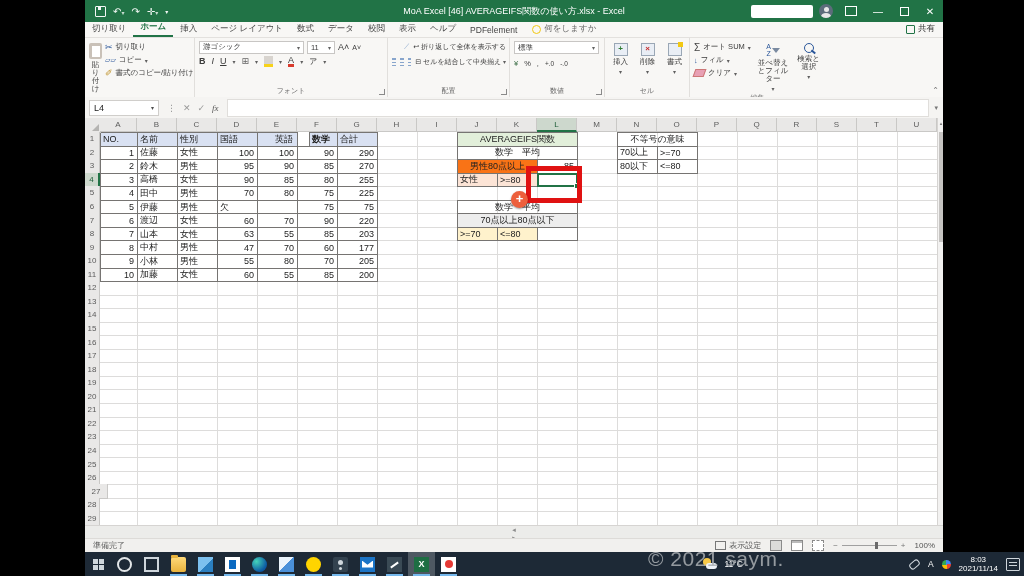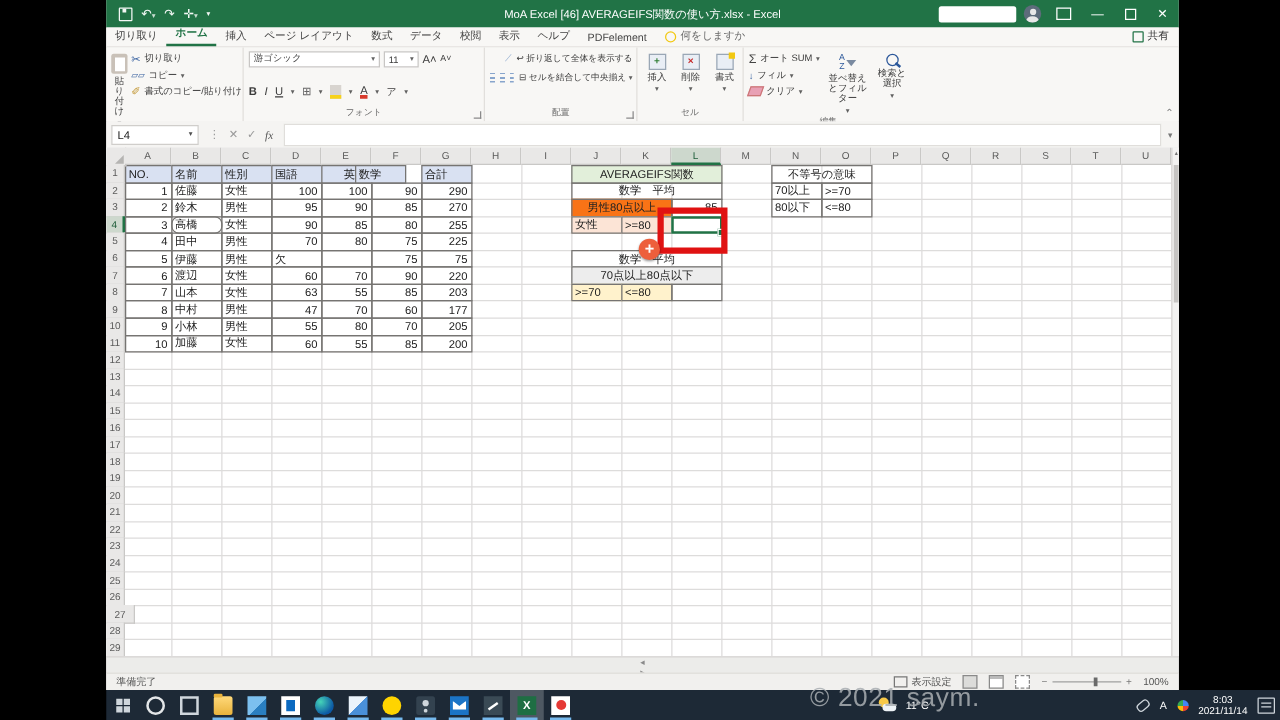--- a/index.html
+++ b/index.html
@@ -240,21 +240,21 @@
                 <span class="sc" style="color:#c49a3a">✐</span>
                 <span>書式のコピー/貼り付け</span>
               </span>
           </div>
         </div>
         <div class="rg-label"><span>クリップボード</span><span class="dlg"></span></div>
       </div>
 
       <div class="rgroup" style="width:193px">
         <div class="rg-body">
-          <div class="col" style="width:100%;gap:14px">
+          <div class="col" style="width:100%;gap:2px">
             <div class="minirow">
               <span class="box" style="width:105px">
                   <span>游ゴシック</span>
                   <span class="caret">▾</span>
                 </span>
               <span class="box" style="width:28px">
                   <span>11</span>
                   <span class="caret">▾</span>
                 </span>
               <span style="font-size:9px">A˄</span>
@@ -293,20 +293,38 @@
               <span class="al"></span>
               <span class="al"></span>
               <span class="al"></span>
               <span style="font-size:7px;white-space:nowrap">⊟ <span>セルを結合して中央揃え</span> <span class="caret">▾</span></span>
             </div>
           </div>
         </div>
         <div class="rg-label"><span>配置</span><span class="dlg"></span></div>
       </div>
 
+      <div class="rgroup" style="width:95px">
+        <div class="rg-body">
+          <div class="col" style="width:100%;gap:3px">
+            <span class="box" style="width:85px">
+                <span>標準</span>
+                <span class="caret">▾</span>
+              </span>
+            <div class="minirow" style="gap:6px">
+              <span style="color:#3c6e47">¥</span>
+              <span>%</span>
+              <span>,</span>
+              <span style="font-size:6.5px">+.0</span>
+              <span style="font-size:6.5px">-.0</span>
+            </div>
+          </div>
+        </div>
+        <div class="rg-label"><span>数値</span><span class="dlg"></span></div>
+      </div>
 
 
       <div class="rgroup" style="width:85px">
         <div class="rg-body" style="gap:4px;justify-content:center">
           <div class="bigbtn" style="width:24px">
             <span class="ins-ic"></span>
             <span>挿入</span>
               <span class="caret">▾</span>
           </div>
           <div class="bigbtn" style="width:24px">
@@ -425,38 +443,38 @@
         <div class="gl" style="left: 15px; top: 339px; width: 837px; height: 1px;"></div>
         <div class="gl" style="left: 15px; top: 353px; width: 837px; height: 1px;"></div>
         <div class="gl" style="left: 15px; top: 366px; width: 837px; height: 1px;"></div>
         <div class="gl" style="left: 15px; top: 380px; width: 837px; height: 1px;"></div>
         <div class="gl" style="left: 15px; top: 393px; width: 837px; height: 1px;"></div>
         <div class="cell b thead" style="left: 15px; top: 14px; width: 38px; height: 14.5517px;">NO.</div>
         <div class="cell b thead" style="left: 52px; top: 14px; width: 41px; height: 14.5517px;">名前</div>
         <div class="cell b thead" style="left: 92px; top: 14px; width: 41px; height: 14.5517px;">性別</div>
         <div class="cell b thead" style="left: 132px; top: 14px; width: 41px; height: 14.5517px;">国語</div>
         <div class="cell b thead" style="left: 172px; top: 14px; width: 41px; height: 14.5517px; padding-left: 17px;">英語</div>
-        <div class="cell b thead" style="left: 199px; top: 14px; width: 41px; height: 14.5517px;">数学</div>
+        <div class="cell b thead" style="left: 224px; top: 14px; width: 41px; height: 14.5517px; font-weight: bold;">数学</div>
         <div class="cell b thead" style="left: 252px; top: 14px; width: 41px; height: 14.5517px;">合計</div>
         <div class="cell b num" style="left: 15px; top: 27.5517px; width: 38px; height: 14.5517px;">1</div>
         <div class="cell b " style="left: 52px; top: 27.5517px; width: 41px; height: 14.5517px;">佐藤</div>
         <div class="cell b " style="left: 92px; top: 27.5517px; width: 41px; height: 14.5517px;">女性</div>
         <div class="cell b num" style="left: 132px; top: 27.5517px; width: 41px; height: 14.5517px;">100</div>
         <div class="cell b num" style="left: 172px; top: 27.5517px; width: 41px; height: 14.5517px;">100</div>
         <div class="cell b num" style="left: 212px; top: 27.5517px; width: 41px; height: 14.5517px;">90</div>
         <div class="cell b num" style="left: 252px; top: 27.5517px; width: 41px; height: 14.5517px;">290</div>
         <div class="cell b num" style="left: 15px; top: 41.1034px; width: 38px; height: 14.5517px;">2</div>
         <div class="cell b " style="left: 52px; top: 41.1034px; width: 41px; height: 14.5517px;">鈴木</div>
         <div class="cell b " style="left: 92px; top: 41.1034px; width: 41px; height: 14.5517px;">男性</div>
         <div class="cell b num" style="left: 132px; top: 41.1034px; width: 41px; height: 14.5517px;">95</div>
         <div class="cell b num" style="left: 172px; top: 41.1034px; width: 41px; height: 14.5517px;">90</div>
         <div class="cell b num" style="left: 212px; top: 41.1034px; width: 41px; height: 14.5517px;">85</div>
         <div class="cell b num" style="left: 252px; top: 41.1034px; width: 41px; height: 14.5517px;">270</div>
         <div class="cell b num" style="left: 15px; top: 54.6552px; width: 38px; height: 14.5517px;">3</div>
-        <div class="cell b " style="left: 52px; top: 54.6552px; width: 41px; height: 14.5517px; border-radius: 6px;">高橋</div>
+        <div class="cell b " style="left: 52px; top: 54.6552px; width: 41px; height: 14.5517px;">高橋</div>
         <div class="cell b " style="left: 92px; top: 54.6552px; width: 41px; height: 14.5517px;">女性</div>
         <div class="cell b num" style="left: 132px; top: 54.6552px; width: 41px; height: 14.5517px;">90</div>
         <div class="cell b num" style="left: 172px; top: 54.6552px; width: 41px; height: 14.5517px;">85</div>
         <div class="cell b num" style="left: 212px; top: 54.6552px; width: 41px; height: 14.5517px;">80</div>
         <div class="cell b num" style="left: 252px; top: 54.6552px; width: 41px; height: 14.5517px;">255</div>
         <div class="cell b num" style="left: 15px; top: 68.2069px; width: 38px; height: 14.5517px;">4</div>
         <div class="cell b " style="left: 52px; top: 68.2069px; width: 41px; height: 14.5517px;">田中</div>
         <div class="cell b " style="left: 92px; top: 68.2069px; width: 41px; height: 14.5517px;">男性</div>
         <div class="cell b num" style="left: 132px; top: 68.2069px; width: 41px; height: 14.5517px;">70</div>
         <div class="cell b num" style="left: 172px; top: 68.2069px; width: 41px; height: 14.5517px;">80</div>

